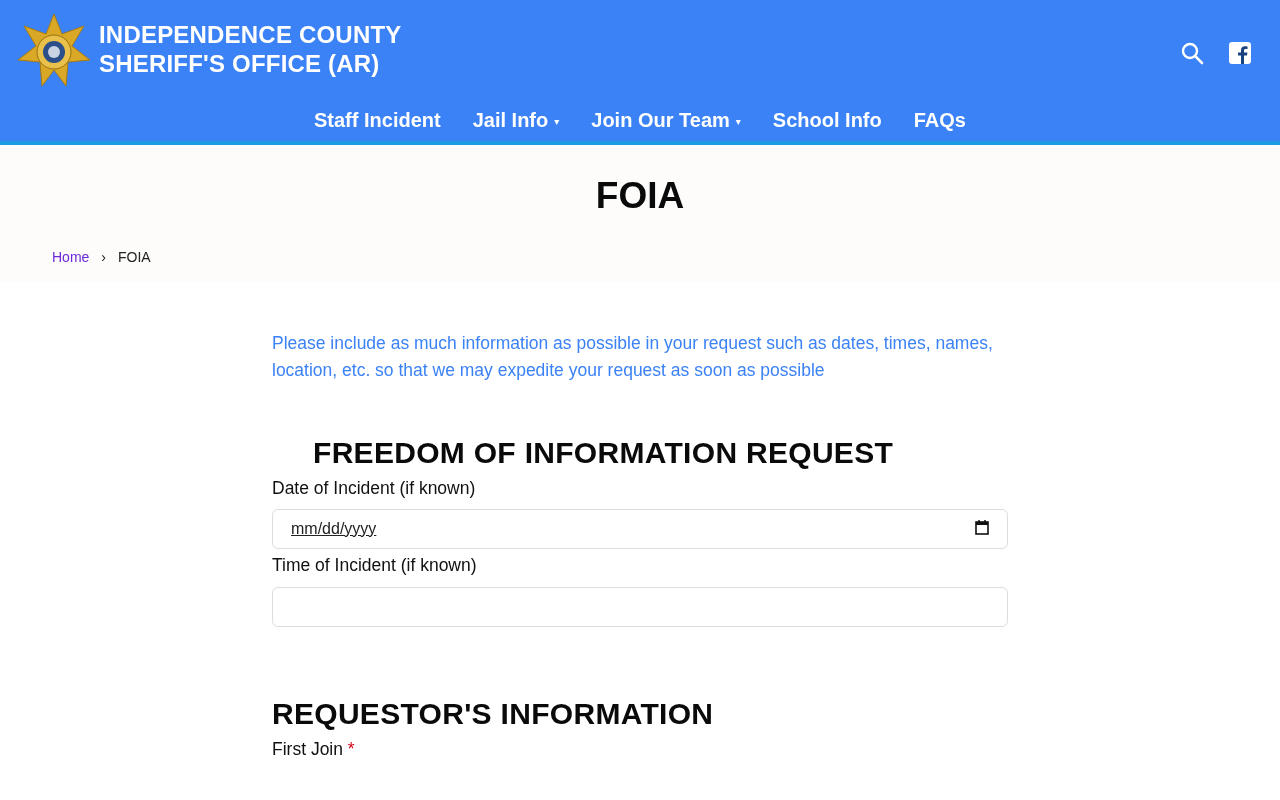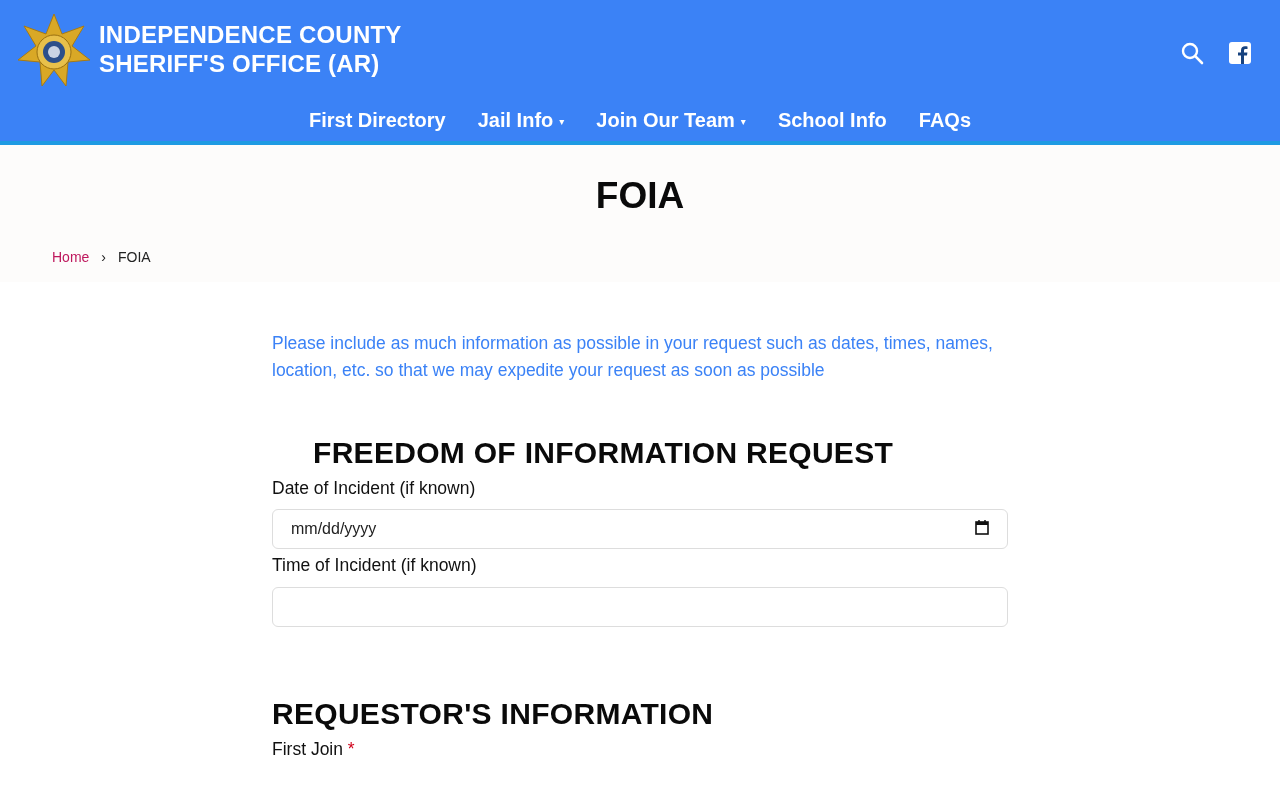--- a/index.html
+++ b/index.html
@@ -9,26 +9,26 @@
   .logo-badge { position: absolute; left: 16px; top: 14px; width: 76px; height: 74px; }
   .site-title { position: absolute; left: 99px; top: 20px; color: #fff; font-weight: 700; font-size: 24px; line-height: 29px; letter-spacing: 0.2px; }
   .site-title div { white-space: nowrap; }
   .hdr-icon { position: absolute; top: 40px; width: 26px; height: 26px; display: flex; align-items: center; justify-content: center; cursor: pointer; }
   .nav { position: absolute; top: 104px; left: 0; width: 1280px; display: flex; justify-content: center; gap: 0; }
   .nav-item { color: #fff; font-size: 20px; font-weight: 700; padding: 0 16px; display: flex; align-items: center; gap: 6px; white-space: nowrap; cursor: pointer; height: 32px; }
   .nav-caret { font-size: 10px; margin-top: 2px; }
   .title-band { position: absolute; left: 0; top: 145px; width: 1280px; height: 137px; background: #fdfcfb; }
   .page-title { position: absolute; left: 0; top: 175px; width: 1280px; text-align: center; font-size: 37px; font-weight: 700; color: #0a0a0a; }
   .breadcrumb { position: absolute; left: 52px; top: 249px; font-size: 14px; color: #222; display: flex; align-items: center; gap: 12px; }
-  .breadcrumb a { color: #be185d; text-decoration: none; cursor: pointer; }
+  .breadcrumb a { color: #6d28d9; text-decoration: none; cursor: pointer; }
   .content { position: absolute; left: 272px; top: 330px; width: 736px; }
   .intro { font-size: 17.5px; line-height: 27px; color: #3b82f6; }
   .section-h { font-size: 30px; font-weight: 700; color: #0a0a0a; letter-spacing: 0.3px; white-space: nowrap; }
   .field-label { font-size: 17.5px; color: #111; }
-  .input { width: 736px; height: 40px; border: 1px solid #dddddd; border-radius: 6px; background: #fff; display: flex; align-items: center; padding: 0 18px; font-size: 16px; color: #222; justify-content: space-between; }
+  .input { width: 736px; height: 40px; border: 1px solid #dddddd; border-radius: 6px; background: #fff; display: flex; align-items: center; padding: 0 18px; font-size: 16px; color: #222; justify-content: space-between; text-decoration: underline; }
   .req { color: #d0021b; }
 </style>
 </head>
 <body>
 
 <div class="header">
   <div class="logo-badge">
     <svg width="76" height="74" viewBox="0 0 76 74">
       <polygon points="38,0 46,20 68,12 56,32 74,46 52,48 50,72 38,56 26,72 24,48 2,46 20,32 8,12 30,20" fill="#d9a826" stroke="#a87a12" stroke-width="1"></polygon>
       <circle cx="38" cy="38" r="17" fill="#e8c04a" stroke="#9a7010" stroke-width="1"></circle>
@@ -47,21 +47,21 @@
       </svg>
   </div>
   <div class="hdr-icon" style="left:1227px;">
     <svg width="22" height="22" viewBox="0 0 22 22">
         <rect x="0" y="0" width="22" height="22" rx="3" fill="#fff"></rect>
         <path d="M15 22 V13.5 H18 L18.4 10.5 H15 V8.6 C15 7.7 15.3 7.1 16.6 7.1 H18.5 V4.4 C18.1 4.3 17.1 4.2 16 4.2 C13.6 4.2 12 5.6 12 8.3 V10.5 H9 V13.5 H12 V22 Z" fill="#17427e"></path>
       </svg>
   </div>
   <nav class="nav">
     <div class="nav-item">
-        <span>First Directory</span>
+        <span>Staff Incident</span>
       </div>
     <div class="nav-item">
         <span>Jail Info</span>
         <span class="nav-caret">▾</span>
       </div>
     <div class="nav-item">
         <span>Join Our Team</span>
         <span class="nav-caret">▾</span>
       </div>
     <div class="nav-item">

